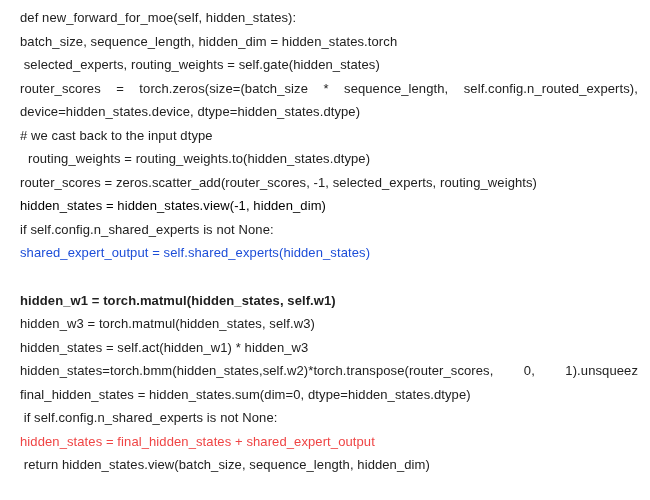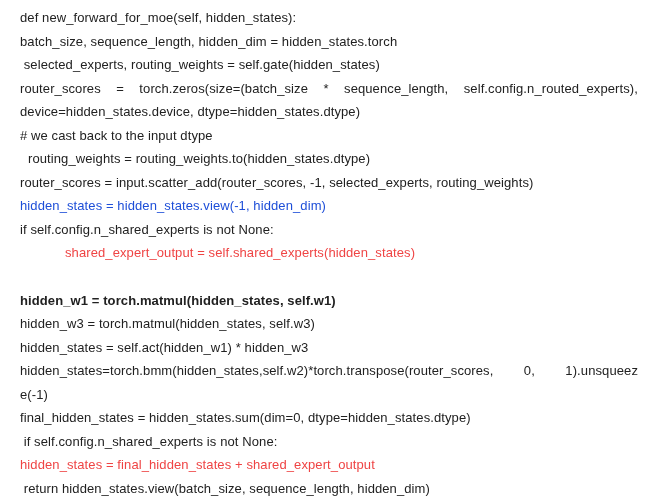--- a/index.html
+++ b/index.html
@@ -40,28 +40,27 @@
 
 <div class="page" style="background: rgb(255, 255, 255);">
   <div class="code-block">
       <div class="line" style="color: rgb(33, 33, 33);">def new_forward_for_moe(self, hidden_states):</div>
       <div class="line" style="color: rgb(33, 33, 33);">batch_size, sequence_length, hidden_dim = hidden_states.torch</div>
       <div class="line" style="color: rgb(33, 33, 33);"> selected_experts, routing_weights = self.gate(hidden_states)</div>
       <div class="line justify" style="color: rgb(33, 33, 33);">router_scores = torch.zeros(size=(batch_size * sequence_length, self.config.n_routed_experts),</div>
       <div class="line" style="color: rgb(33, 33, 33);">device=hidden_states.device, dtype=hidden_states.dtype)</div>
       <div class="line" style="color: rgb(33, 33, 33);"># we cast back to the input dtype</div>
       <div class="line" style="color: rgb(33, 33, 33); margin-left: 8px;">routing_weights = routing_weights.to(hidden_states.dtype)</div>
-      <div class="line" style="color: rgb(33, 33, 33);">router_scores = input.scatter_add(router_scores, -1, selected_experts, routing_weights)</div>
-      <div class="line" style="color: #1d4ed8;">hidden_states = hidden_states.view(-1, hidden_dim)</div>
+      <div class="line" style="color: rgb(33, 33, 33);">router_scores = zeros.scatter_add(router_scores, -1, selected_experts, routing_weights)</div>
+      <div class="line" style="color: #000000;">hidden_states = hidden_states.view(-1, hidden_dim)</div>
       <div class="line" style="color: rgb(33, 33, 33);">if self.config.n_shared_experts is not None:</div>
-      <div class="line" style="color: #ef4444; margin-left: 45px;">shared_expert_output = self.shared_experts(hidden_states)</div>
+      <div class="line" style="color: #1d4ed8;">shared_expert_output = self.shared_experts(hidden_states)</div>
       <div class="line" style="color: rgb(33, 33, 33);"></div>
       <div class="line" style="color: rgb(33, 33, 33); font-weight: bold;">hidden_w1 = torch.matmul(hidden_states, self.w1)</div>
       <div class="line" style="color: rgb(33, 33, 33);">hidden_w3 = torch.matmul(hidden_states, self.w3)</div>
       <div class="line" style="color: rgb(33, 33, 33);">hidden_states = self.act(hidden_w1) * hidden_w3</div>
       <div class="line justify" style="color: rgb(33, 33, 33);">hidden_states=torch.bmm(hidden_states,self.w2)*torch.transpose(router_scores, 0, 1).unsqueez</div>
-      <div class="line" style="color: rgb(33, 33, 33);">e(-1)</div>
       <div class="line" style="color: rgb(33, 33, 33);">final_hidden_states = hidden_states.sum(dim=0, dtype=hidden_states.dtype)</div>
       <div class="line" style="color: rgb(33, 33, 33);"> if self.config.n_shared_experts is not None:</div>
       <div class="line" style="color: #ef4444;">hidden_states = final_hidden_states + shared_expert_output</div>
       <div class="line" style="color: rgb(33, 33, 33);"> return hidden_states.view(batch_size, sequence_length, hidden_dim)</div>
     </div>
 </div>
 
 </body></html>

